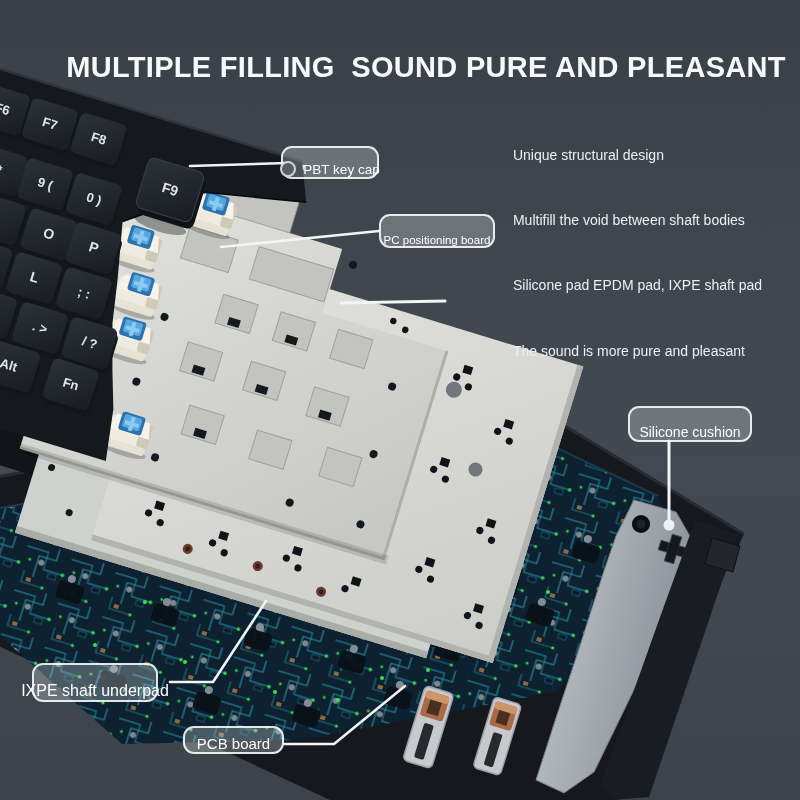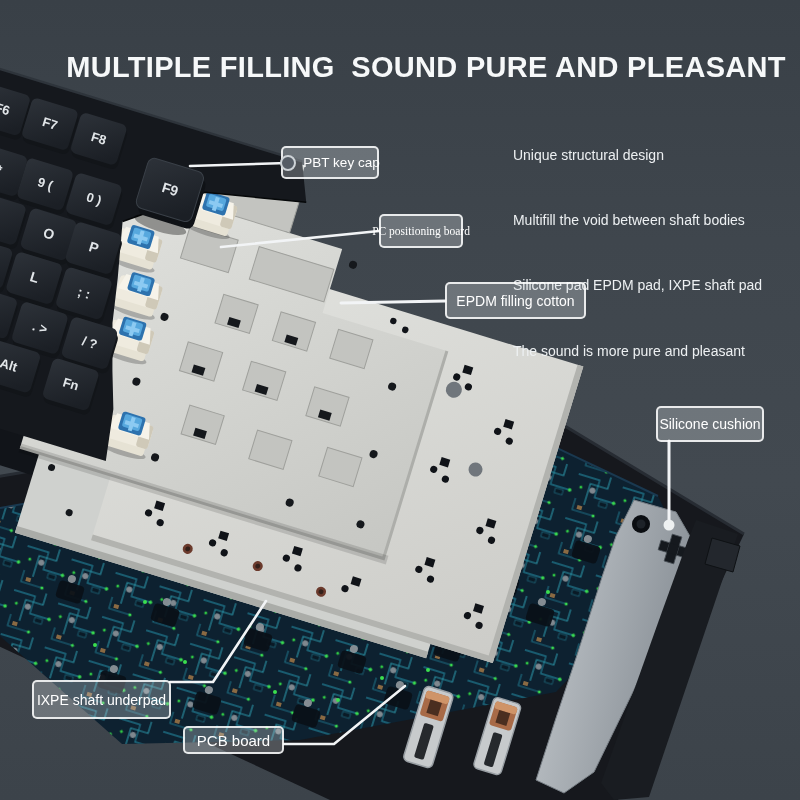--- a/index.html
+++ b/index.html
@@ -11,24 +11,24 @@
   .stage svg{position:absolute;left:0;top:0;}
   .page-title{
     position:absolute;left:0;top:51px;width:800px;text-align:center;
     color:#f6f8f9;font-size:29px;font-weight:bold;letter-spacing:.3px;white-space:pre;padding-left:26px;
   }
   .features{
     position:absolute;right:38px;top:101px;
     color:#edf0f2;font-size:14px;line-height:21.8px;white-space:pre;
   }
   .callout{
-    position:absolute;display:flex;align-items:center;justify-content:center;
+    position:absolute;display:flex;align-items:flex-end;justify-content:center;
     background:rgba(215,221,226,0.30);
     border:2px solid rgba(255,255,255,0.85);
-    border-radius:5px;color:#ffffff;white-space:nowrap;box-sizing:border-box;
+    border-radius:11px;color:#ffffff;white-space:nowrap;box-sizing:border-box;
   }
   .callout .dot{
     width:12px;height:12px;border-radius:50%;background:#565d66;
     border:2px solid #ced3d7;margin-right:7px;flex:0 0 auto;
   }
   svg text.legend{
     font-family:"Liberation Sans", sans-serif;font-weight:bold;
     fill:#e2e6e9;text-anchor:middle;
   }
 </style>
@@ -484,33 +484,30 @@
   <div>Multifill the void between shaft bodies</div>
   <div>Silicone pad EPDM pad, IXPE shaft pad</div>
   <div>The sound is more pure and pleasant</div>
 </div>
 
 <div class="callout" style="left:281px;top:146px;width:98px;height:33px;font-size:13.5px;">
   <span class="dot"></span>
   <span>PBT key cap</span>
 </div>
 
-<div class="callout" style="left:379px;top:214px;width:84px;height:34px;font-size:11.5px;font-family:Liberation Serif, serif;">
+<div class="callout" style="left:379px;top:214px;width:116px;height:34px;font-size:11.5px;">
   <span>PC positioning board</span>
 </div>
 
-<div class="callout" style="left:445px;top:282px;width:141px;height:37px;font-size:14px;">
-  <span>EPDM filling cotton</span>
-</div>
-
-<div class="callout" style="left:628px;top:406px;width:108px;height:36px;font-size:14px;margin-left:28px;">
+
+<div class="callout" style="left:628px;top:406px;width:124px;height:36px;font-size:14px;">
   <span>Silicone cushion</span>
 </div>
 
-<div class="callout" style="left:32px;top:680px;width:139px;height:39px;font-size:14px;">
+<div class="callout" style="left:32px;top:663px;width:126px;height:39px;font-size:16px;">
   <span>IXPE shaft underpad</span>
 </div>
 
 <div class="callout" style="left:183px;top:726px;width:101px;height:28px;font-size:15px;">
   <span>PCB board</span>
 </div>
 
 </div>
 
 </body></html>

